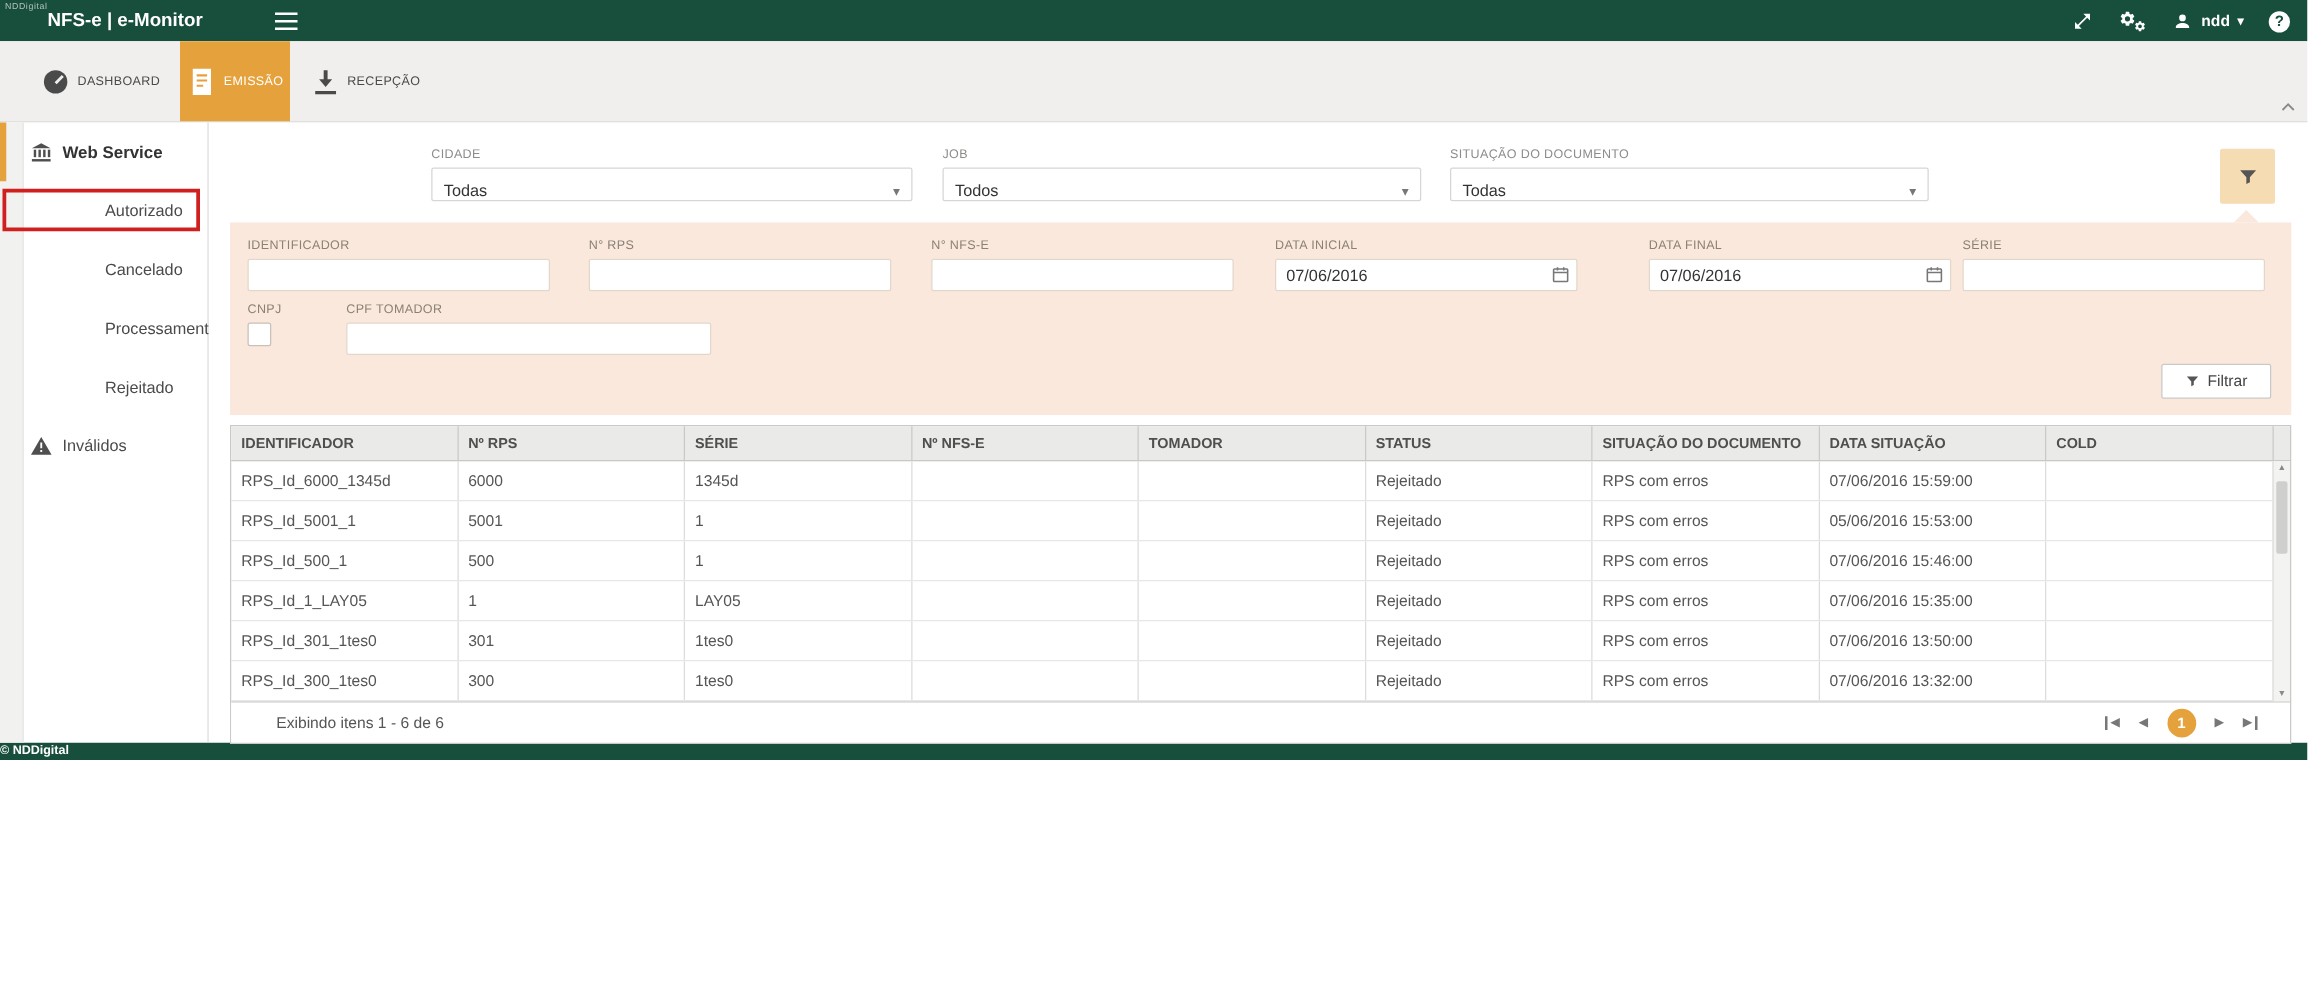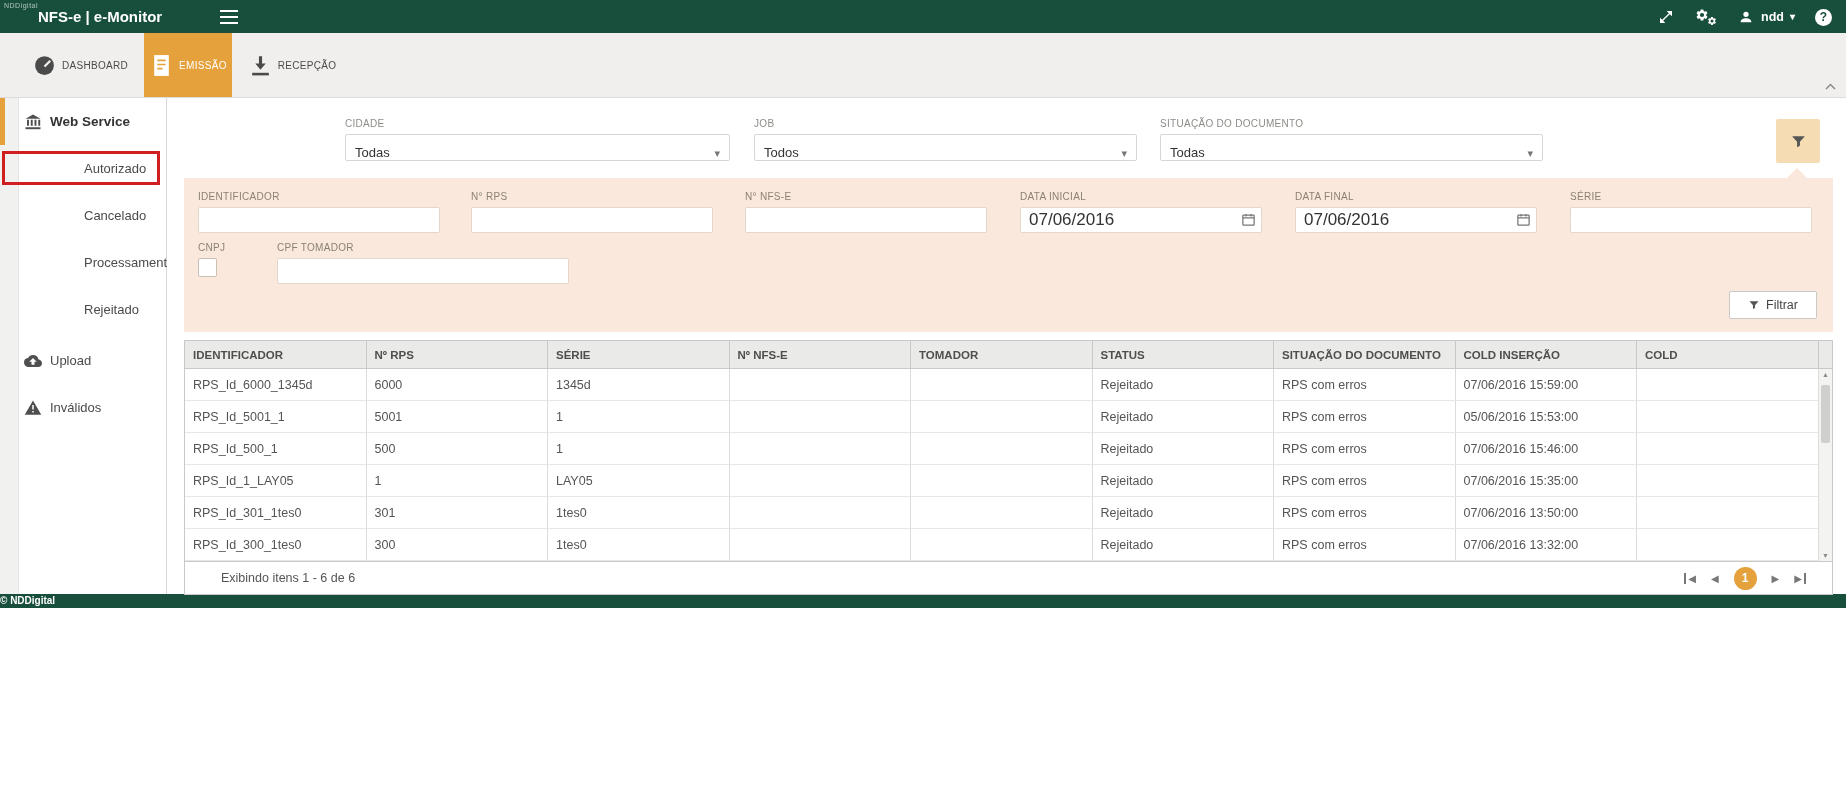--- a/index.html
+++ b/index.html
@@ -55,21 +55,21 @@
   .dd2{left:993px;top:20px;width:383px}
 
   .filter-toggle{position:absolute;left:1609px;top:21px;width:44px;height:44px;background:#f6dcb2;border-radius:2px;display:flex;align-items:center;justify-content:center;cursor:pointer}
   .filter-toggle svg{width:17px;height:17px;fill:#555}
   .pop-arrow{position:absolute;left:1620px;top:70px;width:0;height:0;border-left:10px solid transparent;border-right:10px solid transparent;border-bottom:10px solid #fbe8dd}
 
   
   .panel{position:absolute;left:17px;top:80px;width:1649px;height:154px;background:#fbe8dd}
   .field{position:absolute}
   .field label{color:#8a8174}
-  .field input{width:100%;height:26px;border:1px solid #e3d7cb;border-radius:2px;background:#fff;padding:0 8px;font-size:17px;color:#333;font-family:"Liberation Sans",sans-serif}
+  .field input{width:100%;height:26px;border:1px solid #e3d7cb;border-radius:2px;background:#fff;padding:0 8px;font-size:13px;color:#333;font-family:"Liberation Sans",sans-serif}
   .datewrap{position:relative}
   .datewrap .cal{position:absolute;right:6px;top:5px;width:15px;height:15px;color:#777;cursor:pointer}
   .datewrap .cal svg{width:15px;height:15px;stroke:#777;fill:none;stroke-width:2}
   .checkbox{width:19px;height:19px;background:#fff;border:1px solid #c9c0b6;border-radius:2px;cursor:pointer}
   .filtrar{position:absolute;left:1545px;top:113px;width:88px;height:28px;background:#fff;border:1px solid #c9c9c7;border-radius:2px;display:flex;align-items:center;justify-content:center;gap:6px;font-size:12.5px;color:#444;cursor:pointer;font-family:"Liberation Sans",sans-serif}
   .filtrar svg{width:12px;height:12px;fill:#555}
 
   
   .grid{position:absolute;left:17px;top:242px;width:1649px;border:1px solid #c9c9c7;background:#fff}
   .grid-header{display:flex;height:28px;background:#eaeae8;border-bottom:1px solid #c9c9c7}
@@ -183,28 +183,20 @@
     </div>
     <div class="side-item sub">
       <span>Cancelado</span>
     </div>
     <div class="side-item sub">
       <span>Processamento</span>
     </div>
     <div class="side-item sub">
       <span>Rejeitado</span>
     </div>
-    <div class="side-item top gap">
-      <span class="icn">
-        <svg viewBox="0 0 24 24">
-            <path d="M19.35 10.04A7.49 7.49 0 0012 4 7.48 7.48 0 005.35 8.04 5.99 5.99 0 000 14c0 3.31 2.69 6 6 6h13c2.76 0 5-2.24 5-5 0-2.64-2.05-4.78-4.65-4.96zM14 13v4h-4v-4H7l5-5 5 5h-3z"></path>
-          </svg>
-      </span>
-      <span>Upload</span>
-    </div>
     <div class="side-item top">
       <span class="icn">
         <svg viewBox="0 0 24 24">
             <path d="M1 21h22L12 2 1 21zm12-3h-2v-2h2v2zm0-4h-2v-6h2v6z"></path>
           </svg>
       </span>
       <span>Inválidos</span>
     </div>
     <div class="annotation"></div>
   </div>
@@ -258,21 +250,21 @@
         <div class="datewrap">
           <input value="07/06/2016" style="">
           <span class="cal">
             <svg viewBox="0 0 24 24">
                 <rect x="3" y="5" width="18" height="16" rx="1"></rect>
                 <path d="M3 9.5h18M8 3v4M16 3v4"></path>
               </svg>
           </span>
         </div>
       </div>
-      <div class="field" style="left:1111px;top:13px;width:242px">
+      <div class="field" style="left:1135px;top:13px;width:242px">
         <label>DATA FINAL</label>
         <div class="datewrap">
           <input value="07/06/2016" style="">
           <span class="cal">
             <svg viewBox="0 0 24 24">
                 <rect x="3" y="5" width="18" height="16" rx="1"></rect>
                 <path d="M3 9.5h18M8 3v4M16 3v4"></path>
               </svg>
           </span>
         </div>
@@ -301,21 +293,21 @@
 
     <div class="grid">
       <div class="grid-header">
           <div class="th">IDENTIFICADOR</div>
           <div class="th">Nº RPS</div>
           <div class="th">SÉRIE</div>
           <div class="th">Nº NFS-E</div>
           <div class="th">TOMADOR</div>
           <div class="th">STATUS</div>
           <div class="th">SITUAÇÃO DO DOCUMENTO</div>
-          <div class="th">COLD INSERÇÃO</div>
+          <div class="th">DATA SITUAÇÃO</div>
           <div class="th">COLD</div>
           <div class="th spacer"></div>
         </div>
       <div class="grid-body">
         <div class="trow">
             <div class="td">RPS_Id_6000_1345d</div>
             <div class="td">6000</div>
             <div class="td">1345d</div>
             <div class="td"></div>
             <div class="td"></div>

